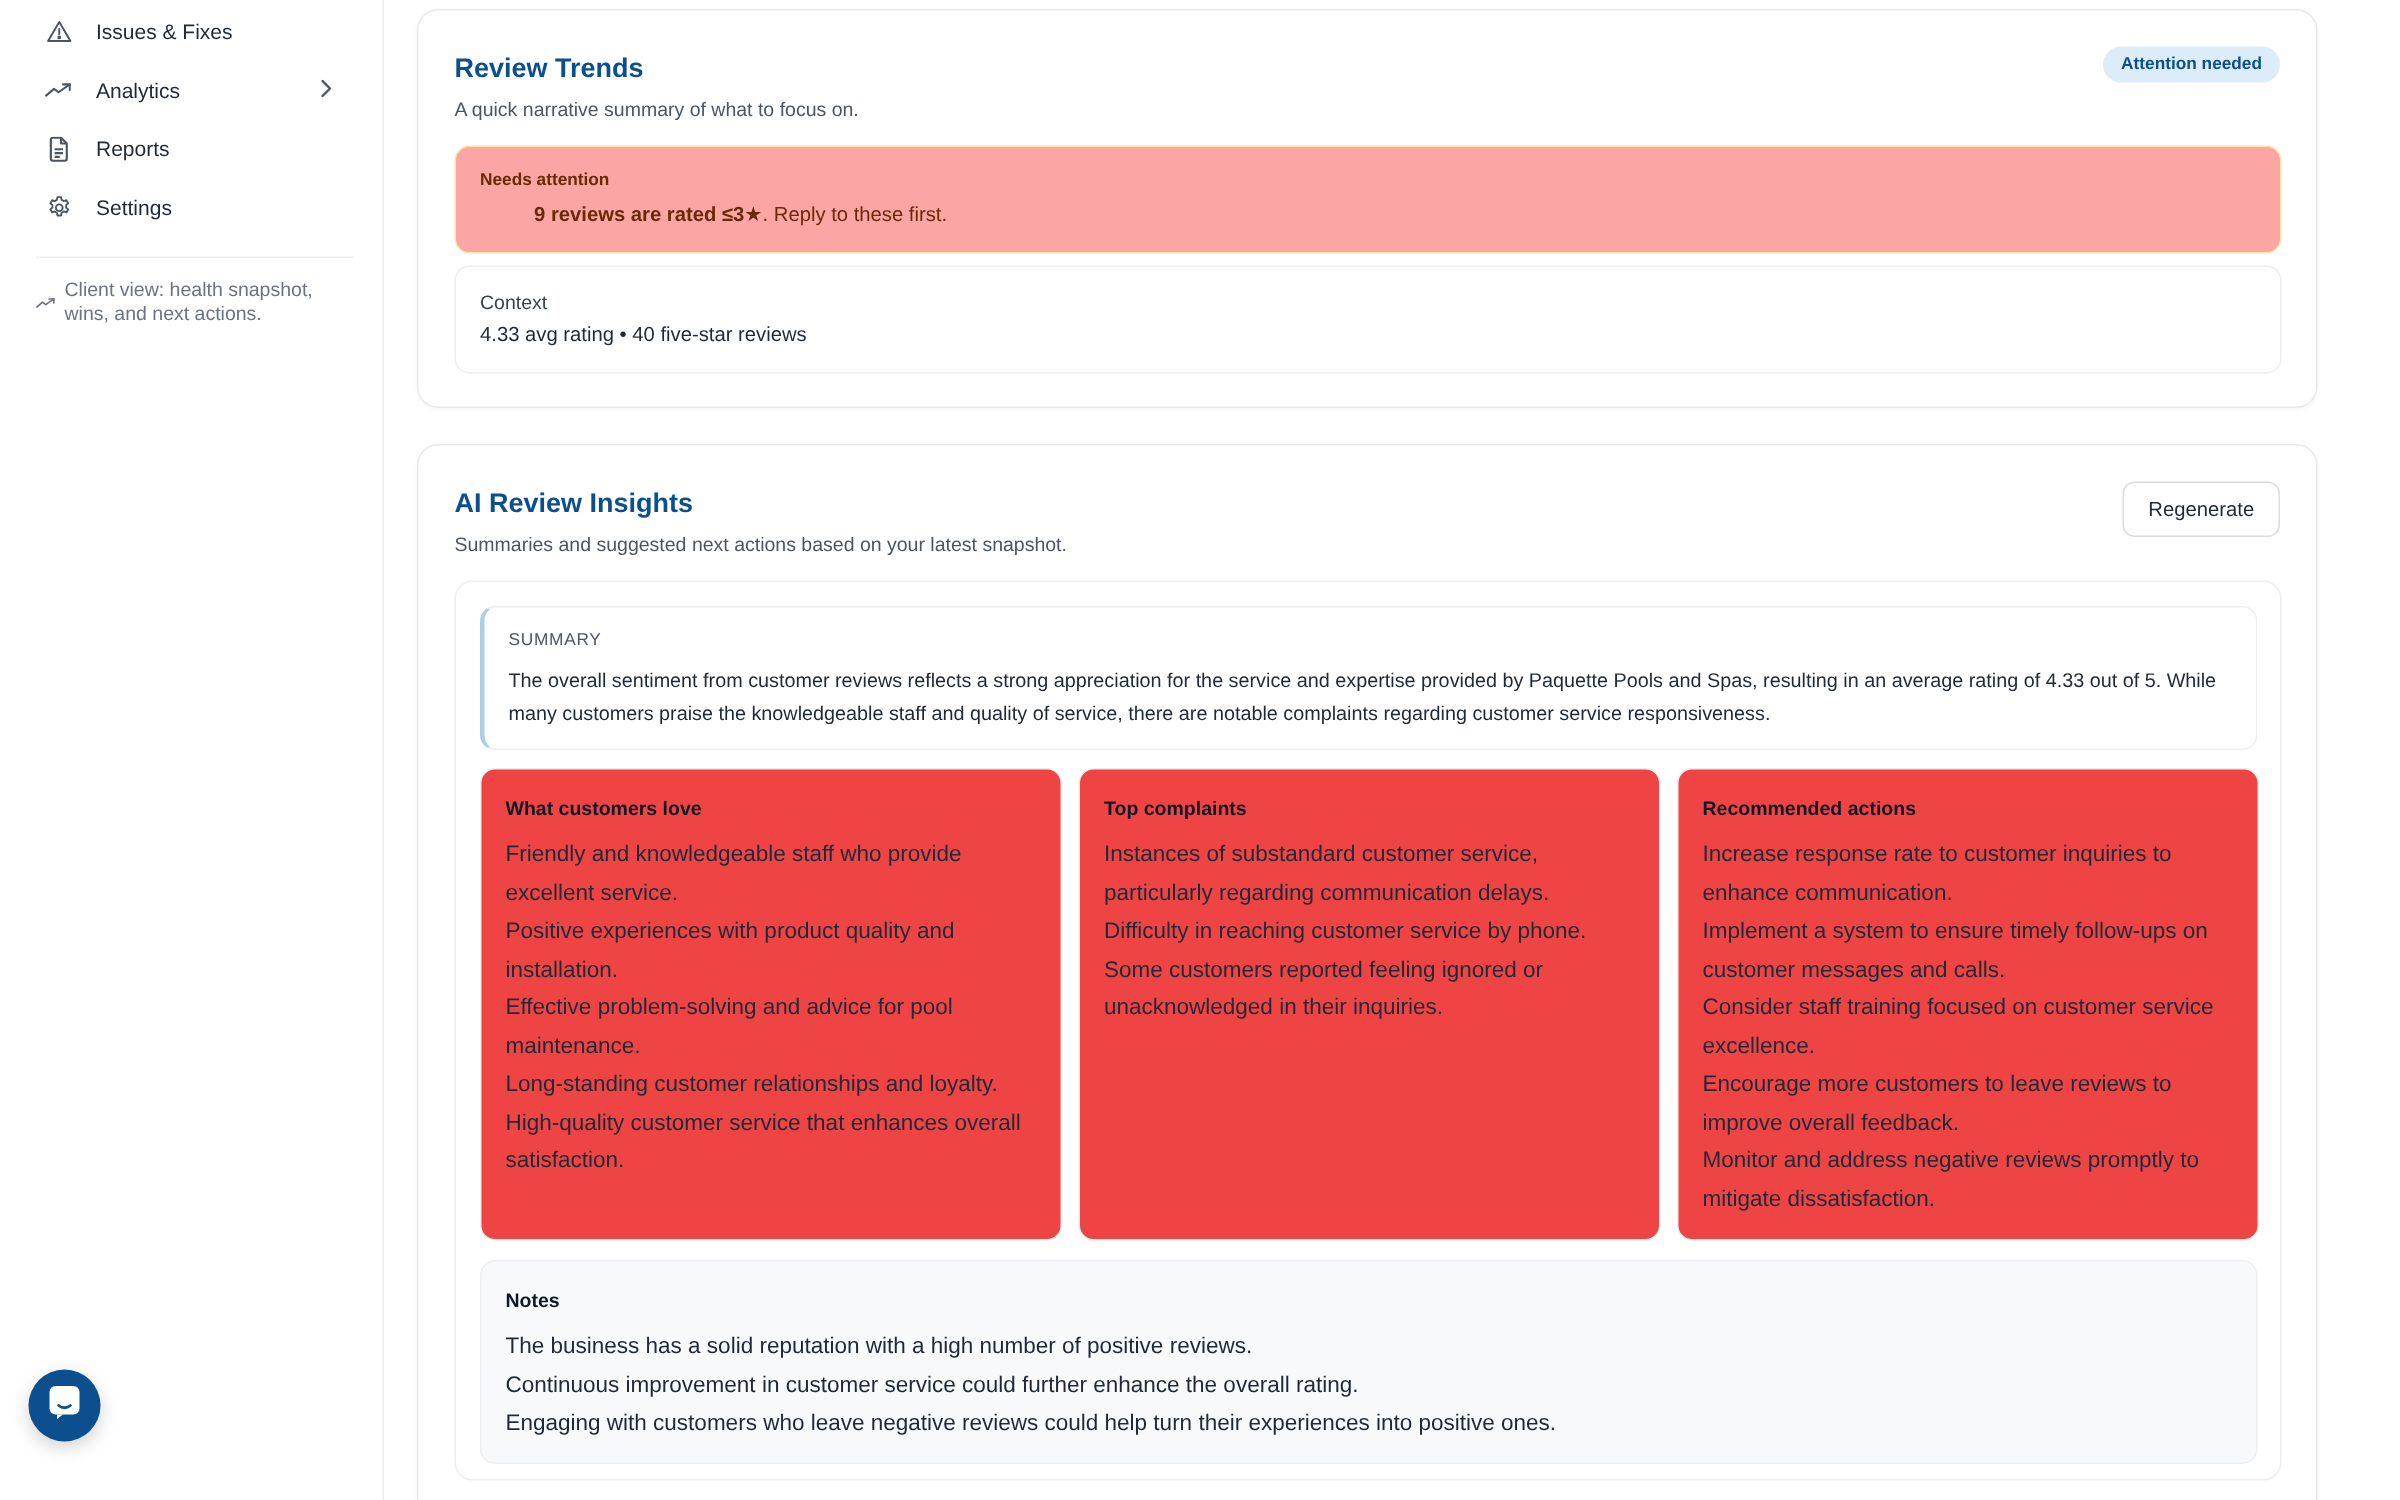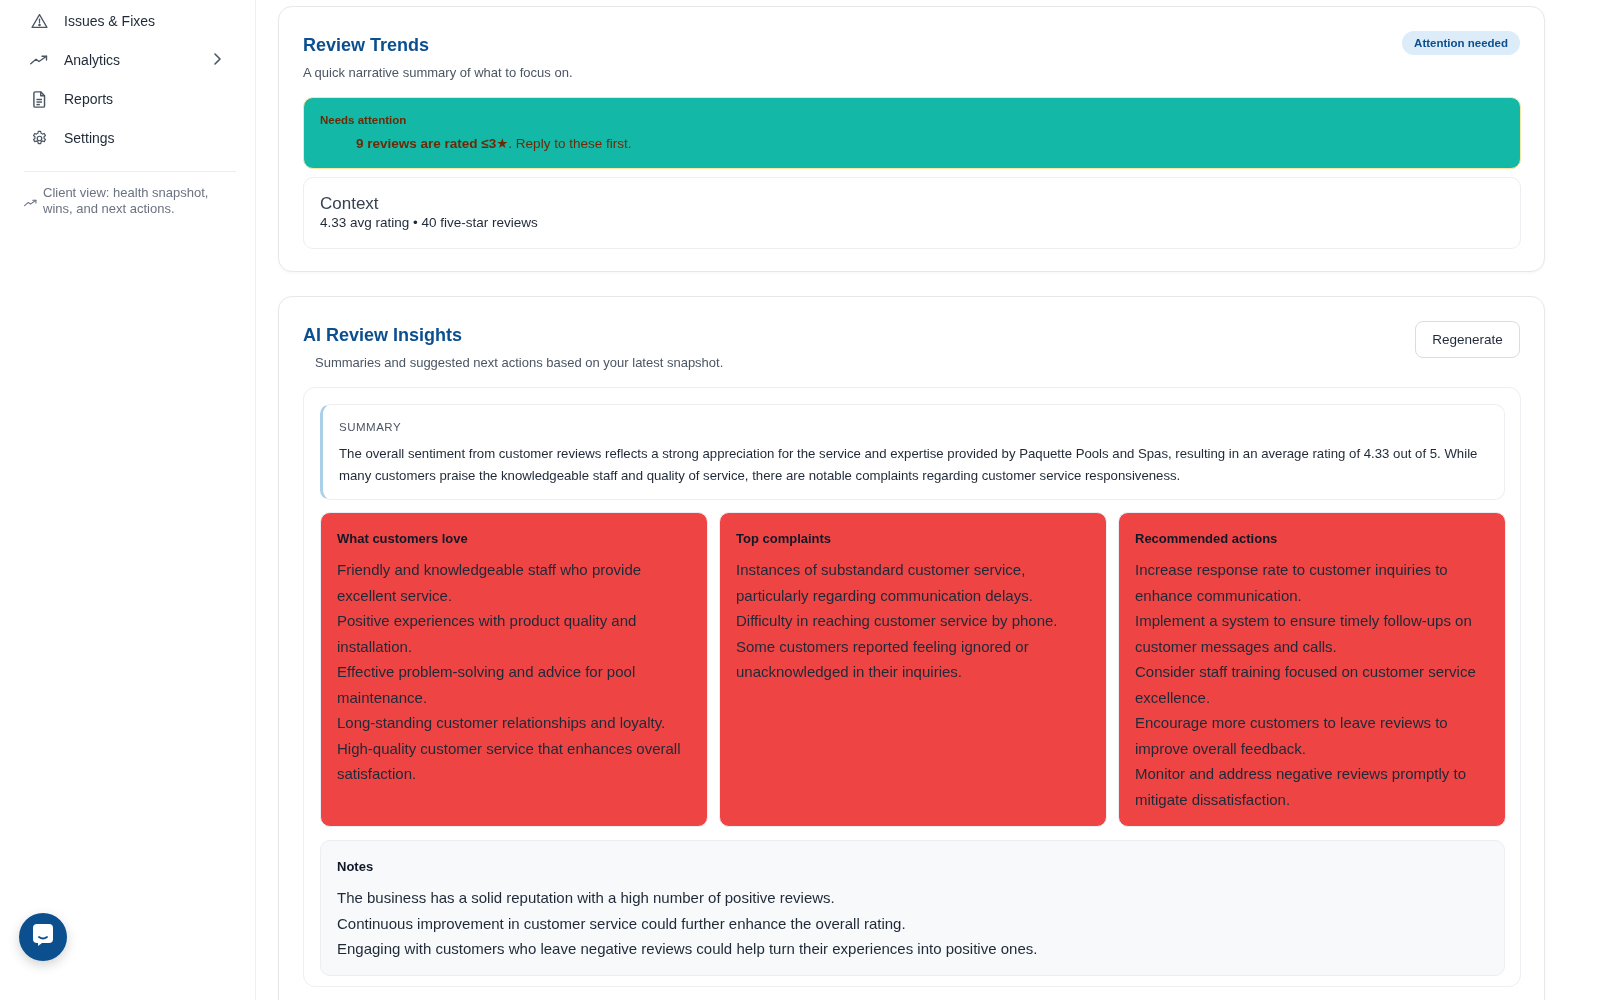--- a/index.html
+++ b/index.html
@@ -19,27 +19,27 @@
 
     .chat-fab { position: absolute; left: 19px; top: 913px; width: 48px; height: 48px; border-radius: 50%; background: #0b4f8f; display: flex; align-items: center; justify-content: center; box-shadow: 0 4px 12px rgba(0,0,0,0.18); cursor: pointer; }
 
     
     .card { position: absolute; left: 278px; width: 1267px; background: #fff; border: 1px solid #e6e8eb; border-radius: 14px; box-shadow: 0 1px 3px rgba(0,0,0,0.04); }
     .card-title { position: absolute; left: 24px; font-size: 18px; font-weight: bold; color: #0b4f8f; }
     .card-sub { position: absolute; left: 24px; font-size: 13px; color: #4b5563; }
 
     .badge { position: absolute; right: 24px; top: 24px; height: 24px; padding: 0 12px; border-radius: 12px; background: #dcecf8; color: #0b4f8f; font-size: 11.5px; font-weight: bold; display: flex; align-items: center; }
 
-    .attn-box { position: absolute; left: 24px; top: 90px; width: 1218px; height: 72px; background: #14b8a6; border: 1px solid #fbe5a6; border-radius: 10px; }
+    .attn-box { position: absolute; left: 24px; top: 90px; width: 1218px; height: 72px; background: #fca5a5; border: 1px solid #fbe5a6; border-radius: 10px; }
     .attn-box .h { position: absolute; left: 16px; top: 16px; font-size: 11.5px; font-weight: bold; color: #6b2a06; }
     .attn-box .b { position: absolute; left: 16px; top: 37px; font-size: 13.5px; color: #6b2a06; margin-left: 36px; }
     .attn-box .b strong { font-weight: bold; }
 
     .ctx-box { position: absolute; left: 24px; top: 170px; width: 1218px; height: 72px; background: #fff; border: 1px solid #eceef1; border-radius: 10px; }
-    .ctx-box .h { position: absolute; left: 16px; top: 16px; font-size: 17px; color: #374151; }
+    .ctx-box .h { position: absolute; left: 16px; top: 16px; font-size: 13px; color: #374151; }
     .ctx-box .b { position: absolute; left: 16px; top: 37px; font-size: 13.5px; color: #1f2937; }
 
     .regen-btn { position: absolute; right: 24px; top: 24px; width: 105px; height: 37px; border: 1px solid #d9dce1; border-radius: 8px; background: #fff; font-size: 13.5px; color: #1f2937; display: flex; align-items: center; justify-content: center; cursor: pointer; font-family: "Liberation Sans", sans-serif; }
 
     .inner { position: absolute; left: 24px; top: 90px; width: 1218px; height: 600px; border: 1px solid #eceef1; border-radius: 12px; background: #fff; }
 
     .summary { position: absolute; left: 16px; top: 16px; width: 1185px; height: 96px; border: 1px solid #eceef1; border-left: 3px solid #a9cfe9; border-radius: 10px; background: #fff; }
     .summary .h { position: absolute; left: 16px; top: 16px; font-size: 11.5px; letter-spacing: 0.5px; color: #4b5563; }
     .summary .b { position: absolute; left: 16px; top: 38px; width: 1150px; font-size: 13.2px; line-height: 22px; color: #1f2937; }
 
@@ -135,21 +135,21 @@
   </div>
 
   <div class="ctx-box">
     <div class="h">Context</div>
     <div class="b">4.33 avg rating • 40 five-star reviews</div>
   </div>
 </section>
 
 <section class="card" style="top:296px; height:720px;">
   <h2 class="card-title" style="top:28px;">AI Review Insights</h2>
-  <p class="card-sub" style="top:58px;margin-left:12px;">Summaries and suggested next actions based on your latest snapshot.</p>
+  <p class="card-sub" style="top:58px;">Summaries and suggested next actions based on your latest snapshot.</p>
   <button class="regen-btn">Regenerate</button>
 
   <div class="inner">
     <div class="summary">
       <div class="h">SUMMARY</div>
       <div class="b">The overall sentiment from customer reviews reflects a strong appreciation for the service and expertise provided by Paquette Pools and Spas, resulting in an average rating of 4.33 out of 5. While many customers praise the knowledgeable staff and quality of service, there are notable complaints regarding customer service responsiveness.</div>
     </div>
 
     <div class="col" style="left:16px;">
       <div class="h">What customers love</div>

